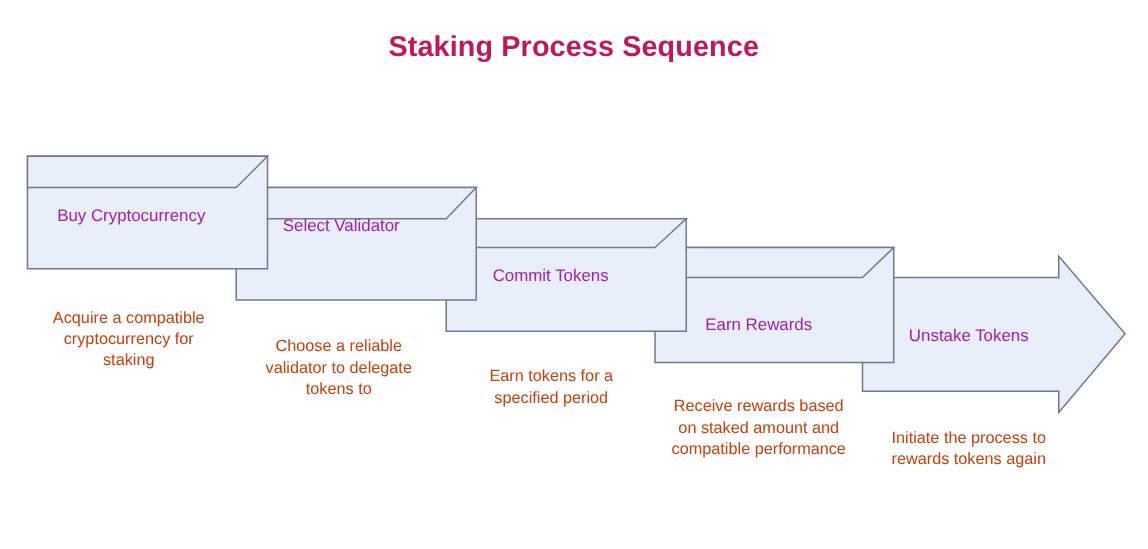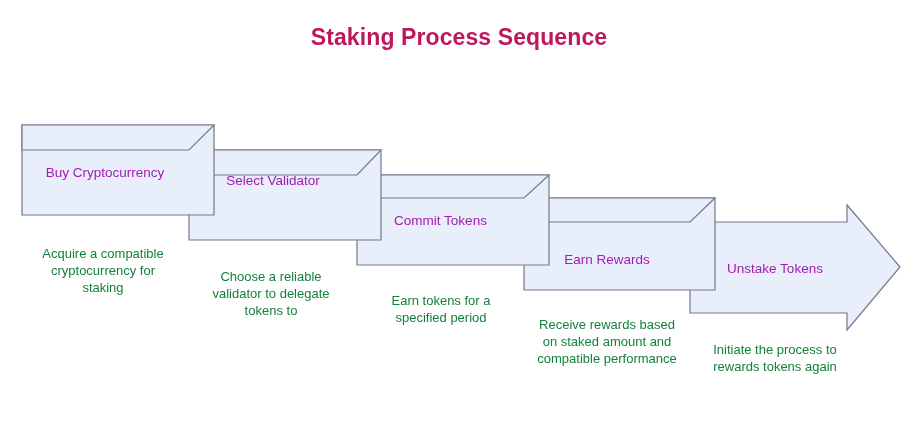--- a/index.html
+++ b/index.html
@@ -42,21 +42,21 @@
     font-size: 13.5px;
     font-weight: normal;
     color: #a21caf;
     white-space: nowrap;
     text-align: center;
   }
   .step-desc {
     position: absolute;
     font-size: 13px;
     line-height: 17px;
-    color: #15803d;
+    color: #c2410c;
     text-align: center;
   }
 </style>
 </head>
 <body>
 
 <div id="diagram-title">Staking Process Sequence</div>
 
 <svg id="flow-layer" width="918" height="439" viewBox="0 0 918 439" xmlns="http://www.w3.org/2000/svg">
 

